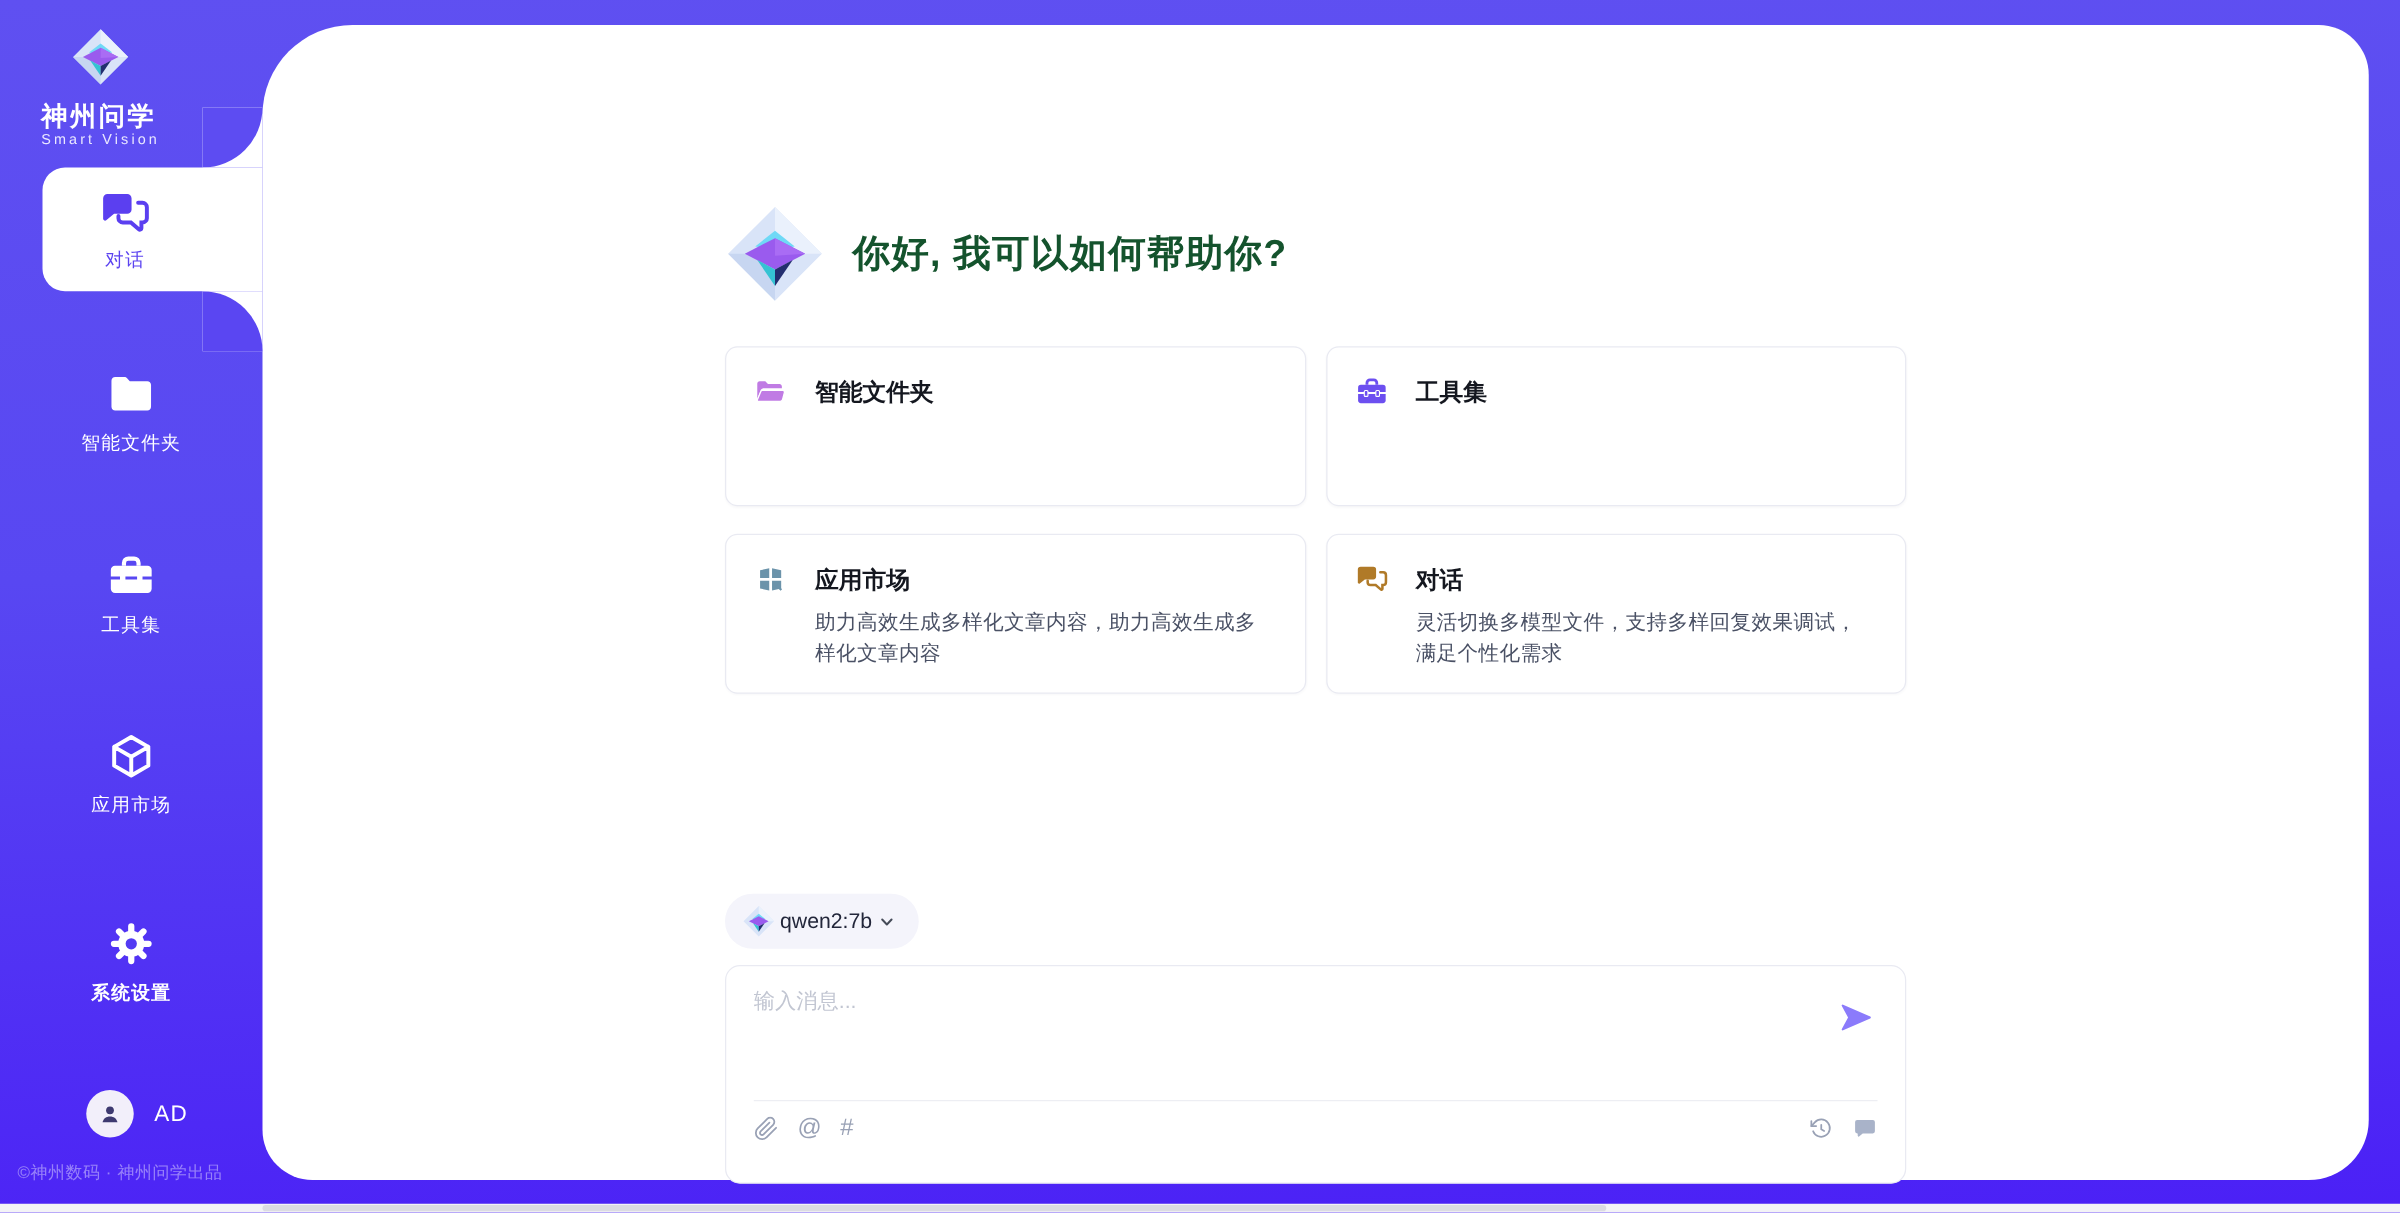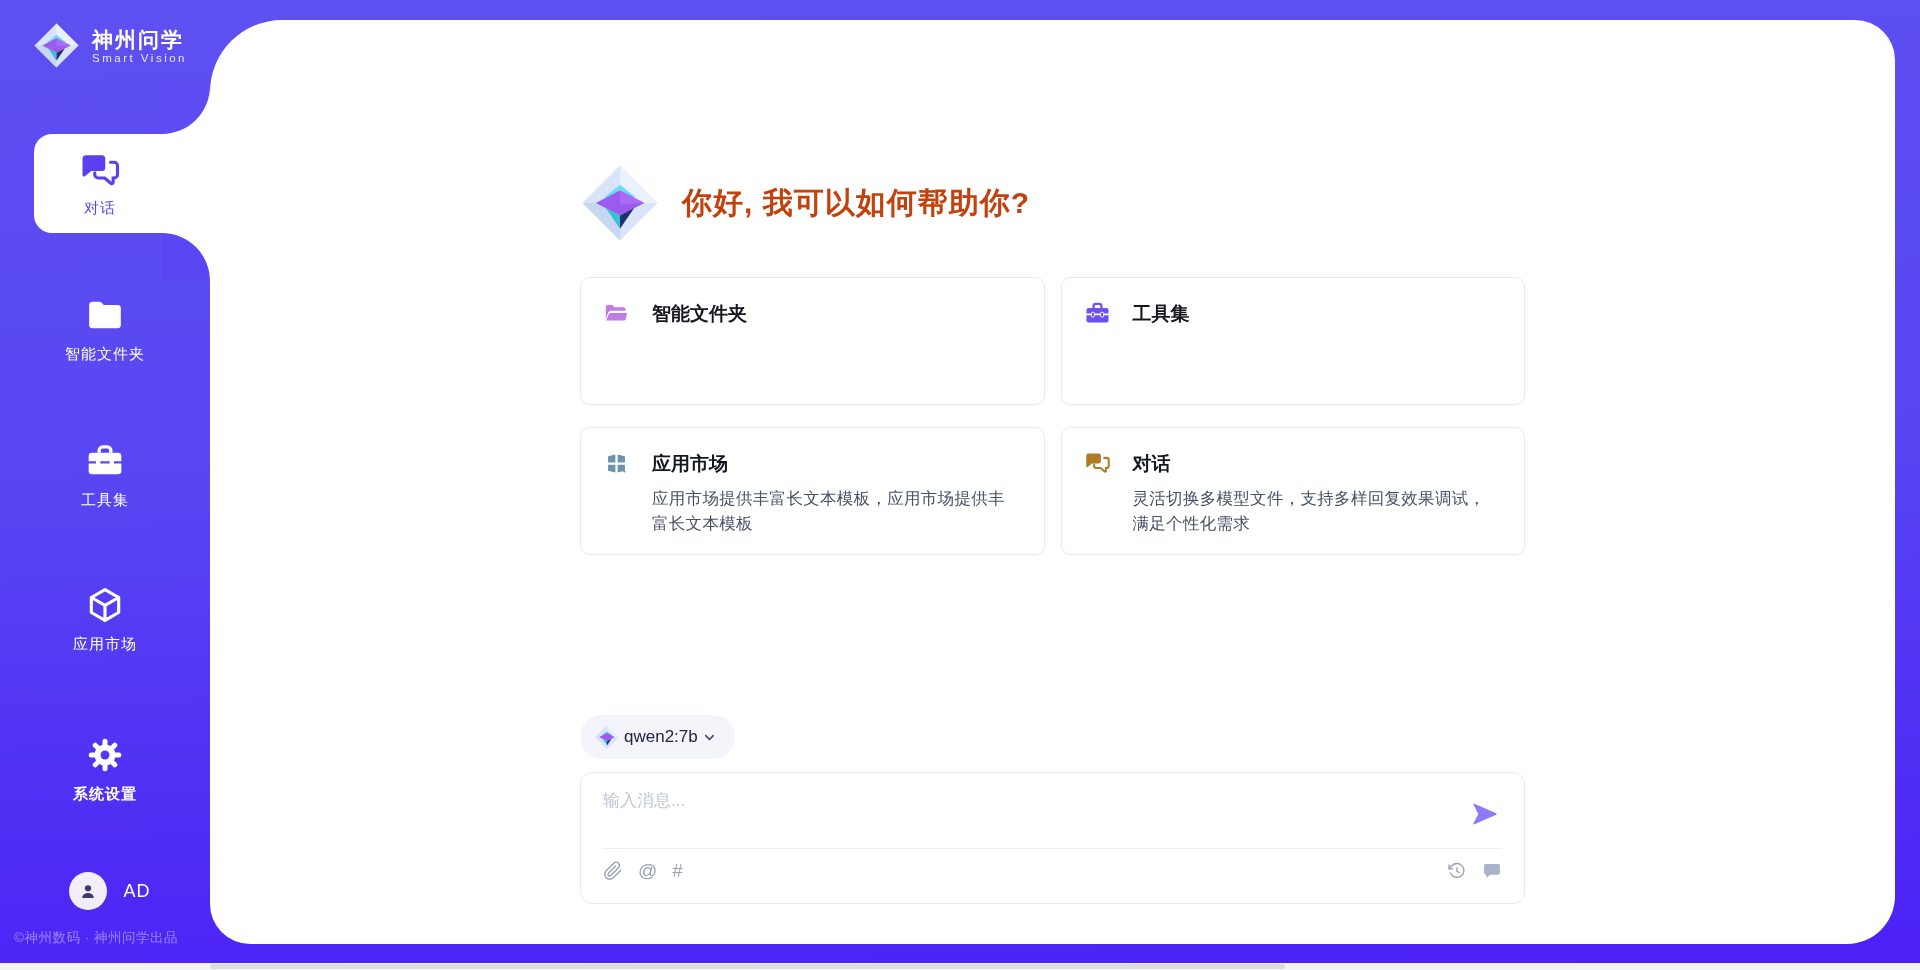--- a/index.html
+++ b/index.html
@@ -5,21 +5,21 @@
   html,body{margin:0;padding:0;width:1920px;height:970px;overflow:hidden;
     font-family:"Liberation Sans","DejaVu Sans",sans-serif;}
   body{position:relative;
     background:linear-gradient(178deg,#5F50F1 0%,#5847F2 45%,#4B20F6 100%);}
 
   
   .panel{position:absolute;left:210px;top:20px;right:25px;bottom:26px;
     background:#fff;border-radius:72px 40px 48px 40px;overflow:hidden;}
 
   
-  .brand{position:absolute;left:33px;top:22px;display:flex;align-items:center;gap:12px;}
+  .brand{position:absolute;left:33px;top:22px;display:flex;align-items:center;gap:12px;flex-direction:column;}
   .brand svg{width:47px;height:47px;}
   .brand-name{font-size:21px;font-weight:bold;color:#fff;letter-spacing:2px;line-height:1.2;}
   .brand-sub{font-size:11.5px;color:#E9E7FF;letter-spacing:2.5px;}
 
   .tab-active{position:absolute;left:34px;top:134px;width:176px;height:99px;background:#fff;
     border-radius:18px 0 0 18px;display:flex;flex-direction:column;align-items:center;
     justify-content:center;gap:7px;padding-right:44px;box-sizing:border-box;cursor:pointer;}
   .tab-active svg{width:42px;height:42px;color:#5B3FF0;}
   .tab-active .nav-label{color:#5B43F0;}
 
@@ -47,40 +47,40 @@
   .copyright{position:absolute;left:14px;top:929px;font-size:13.5px;
     color:rgba(255,255,255,.42);letter-spacing:.5px;}
 
   
   .content{position:absolute;left:210px;top:20px;right:25px;bottom:26px;
     display:flex;flex-direction:column;align-items:center;}
   .col{width:945px;display:flex;flex-direction:column;}
 
   .greeting{margin-top:142px;display:flex;align-items:center;gap:22px;}
   .greeting svg{width:80px;height:82px;}
-  .greeting h1{margin:0;font-size:30px;font-weight:800;color:#c2410c;letter-spacing:1px;}
+  .greeting h1{margin:0;font-size:30px;font-weight:800;color:#14532d;letter-spacing:1px;}
 
   .cards{margin-top:33px;display:grid;grid-template-columns:1fr 1fr;gap:22px 16px;}
   .card{background:#fff;border:1px solid #E9EAF2;border-radius:10px;
     padding:22px 24px 20px 22px;box-sizing:border-box;height:128px;cursor:pointer;
     box-shadow:0 1px 2px rgba(20,20,60,.03);}
   .card-head{display:flex;align-items:center;gap:22px;}
   .card-icon{display:flex;}
   .card-icon svg{width:27px;height:27px;display:block;}
   .card-title{font-size:19px;font-weight:bold;color:#14171F;}
   .card-desc{margin:9px 0 0 49px;font-size:16.5px;line-height:25px;color:#4A5165;letter-spacing:.3px;}
 
   .model-pill{margin-top:160px;align-self:flex-start;display:inline-flex;align-items:center;
     gap:4px;height:44px;padding:0 18px 0 14px;background:#F4F4FB;border-radius:22px;cursor:pointer;}
   .model-pill svg.logo{width:26px;height:26px;}
   .model-name{font-size:17px;color:#22263A;}
   .chev{width:15px;height:15px;color:#454B58;}
 
-  .composer{margin-top:13px;height:132px;border:1px solid #E9EAF2;border-radius:12px;
-    background:#fff;display:flex;flex-direction:column;padding:14px 22px 10px;box-sizing:border-box;}
+  .composer{margin-top:13px;height:175px;border:1px solid #E9EAF2;border-radius:12px;
+    background:#fff;display:flex;flex-direction:column;padding:14px 22px 21px;box-sizing:border-box;}
   .composer-top{flex:1;display:flex;align-items:flex-start;}
   .composer-top textarea{flex:1;border:none;outline:none;resize:none;background:transparent;
     font-size:17px;font-family:inherit;color:#333;padding:2px 0 0;height:56px;}
   .composer-top textarea::placeholder{color:#C2C6D2;}
   .send-btn{background:none;border:none;padding:0;margin:14px 4px 0 14px;cursor:pointer;display:flex;}
   .send-btn svg{width:26px;height:26px;}
   .composer-bottom{height:44px;display:flex;align-items:center;border-top:1px solid #EDEEF3;}
   .icon-btn{background:none;border:none;padding:0;margin:0;display:flex;align-items:center;
     cursor:pointer;color:#99A1B5;}
   .icon-btn + .icon-btn{margin-left:15px;}
@@ -227,21 +227,21 @@
             <svg viewBox="0 0 24 24">
               <path d="M4.5 5.5l6.5-1.4v6.9H4.5z" fill="currentColor"></path>
               <path d="M13 4.1l6.5 1.4V11H13z" fill="currentColor"></path>
               <path d="M4.5 13H11v6.9l-6.5-1.4z" fill="currentColor"></path>
               <path d="M13 13h6.5v5.5L13 19.9z" fill="currentColor"></path>
               <path d="M16.2 16.2l3.4 3.4" stroke="currentColor" stroke-width="1.6"></path>
             </svg>
           </span>
           <span class="card-title">应用市场</span>
         </div>
-        <div class="card-desc">应用市场提供丰富长文本模板，应用市场提供丰富长文本模板</div>
+        <div class="card-desc">助力高效生成多样化文章内容，助力高效生成多样化文章内容</div>
       </div>
 
       <div class="card">
         <div class="card-head">
           <span class="card-icon" style="color: rgb(176, 122, 40);">
             <svg viewBox="0 0 24 24">
               <path d="M2 5a2 2 0 0 1 2-2h9a2 2 0 0 1 2 2v5a2 2 0 0 1-2 2H7l-3.6 3c-.5.4-1.4 0-1.4-.7V5z" fill="currentColor"></path>
               <path d="M18 7h2a2 2 0 0 1 2 2v5a2 2 0 0 1-2 2h-.5v2.6c0 .6-.7.9-1.2.5L14.7 16H11a2 2 0 0 1-2-2v-1" fill="none" stroke="currentColor" stroke-width="1.8" stroke-linecap="round"></path>
             </svg>
           </span>

